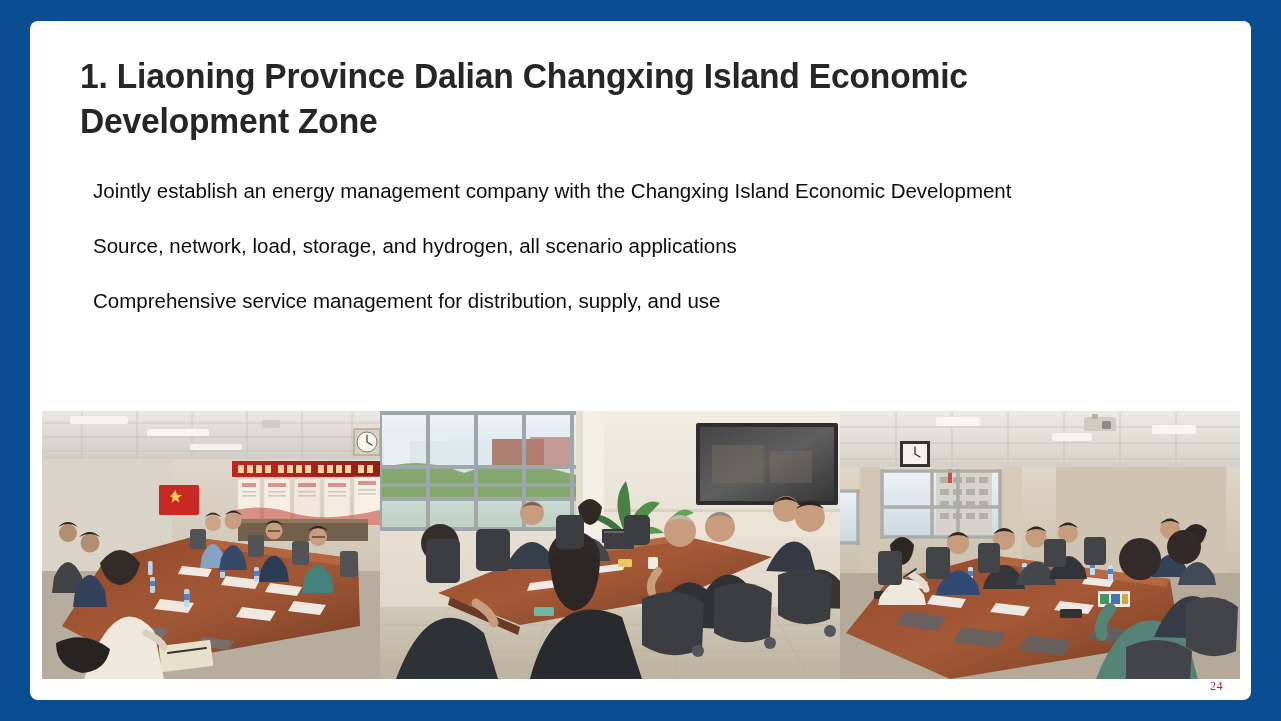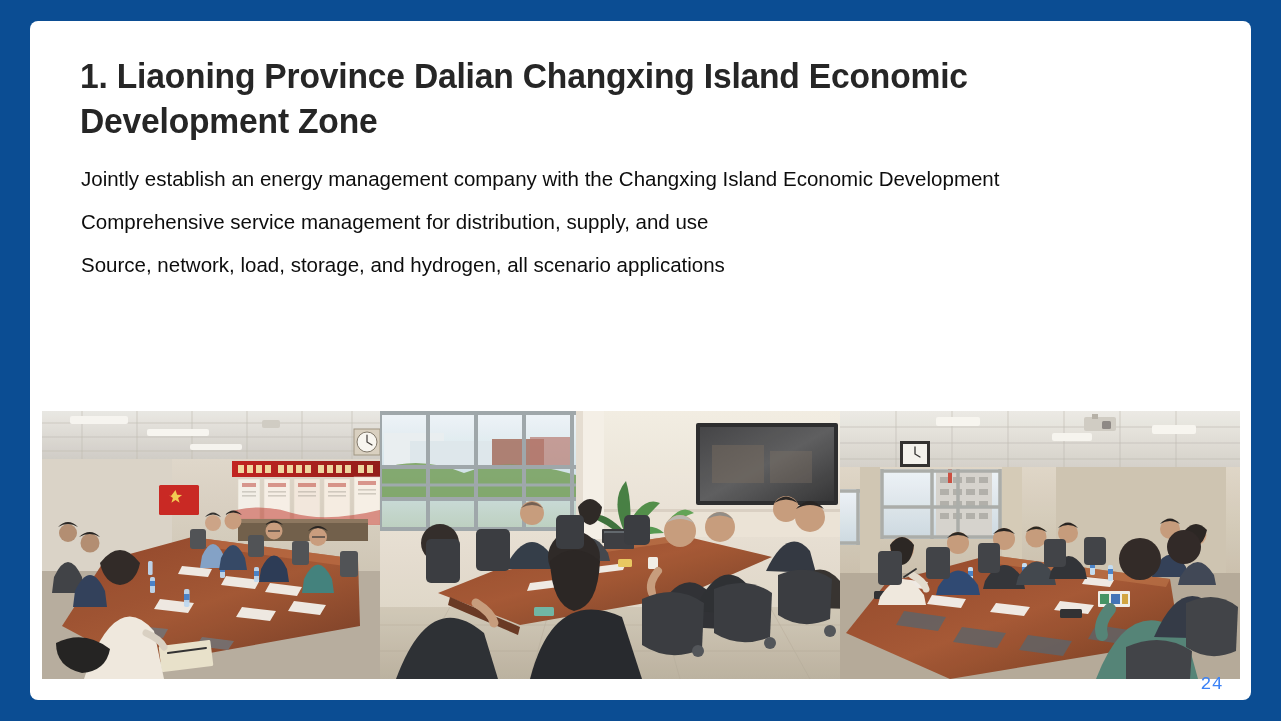--- a/index.html
+++ b/index.html
@@ -54,21 +54,21 @@
   }
 
   
   .body-copy {
     position: absolute;
     left: 51px;
     top: 136px;
     width: 1130px;
   }
   .body-line {
-    margin: 0;
+    margin: 12px;
     font-size: 20.5px;
     line-height: 43px;
     color: #0d0d0d;
     font-weight: normal;
     white-space: nowrap;
     font-family: "Liberation Sans", sans-serif;
   }
 
   
   .photo-strip {
@@ -93,39 +93,39 @@
   .photo-2 { left: 350px; width: 462px; }
   .photo-3 { left: 810px; width: 400px; }
 
   .photo svg { display: block; width: 100%; height: 100%; }
 
   
   .page-number {
     position: absolute;
     right: 28px;
     bottom: 6px;
-    font-size: 18px;
-    color: #3b82f6;
-    font-family: Liberation Mono, monospace;
+    font-size: 12px;
+    color: #be185d;
+    font-family: Liberation Serif, serif;
     letter-spacing: 0.5px;
   }
 </style>
 </head>
 <body>
 
 <div class="slide">
 
   <div class="card">
 
     <h1 class="title">1. Liaoning Province Dalian Changxing Island Economic Development Zone</h1>
 
     <div class="body-copy">
       <p class="body-line">Jointly establish an energy management company with the Changxing Island Economic Development</p>
+      <p class="body-line">Source, network, load, storage, and hydrogen, all scenario applications</p>
       <p class="body-line">Comprehensive service management for distribution, supply, and use</p>
-      <p class="body-line">Source, network, load, storage, and hydrogen, all scenario applications</p>
     </div>
 
     <div class="photo-strip">
 
       <div class="photo photo-1">
         <svg viewBox="0 0 342 268" preserveAspectRatio="xMidYMid slice" aria-hidden="true">
           <defs>
             <linearGradient id="p1ceil" x1="0" y1="0" x2="0" y2="1">
               <stop offset="0" stop-color="#e9e7e2"></stop>
                 <stop offset="1" stop-color="#cfcbc4"></stop>

